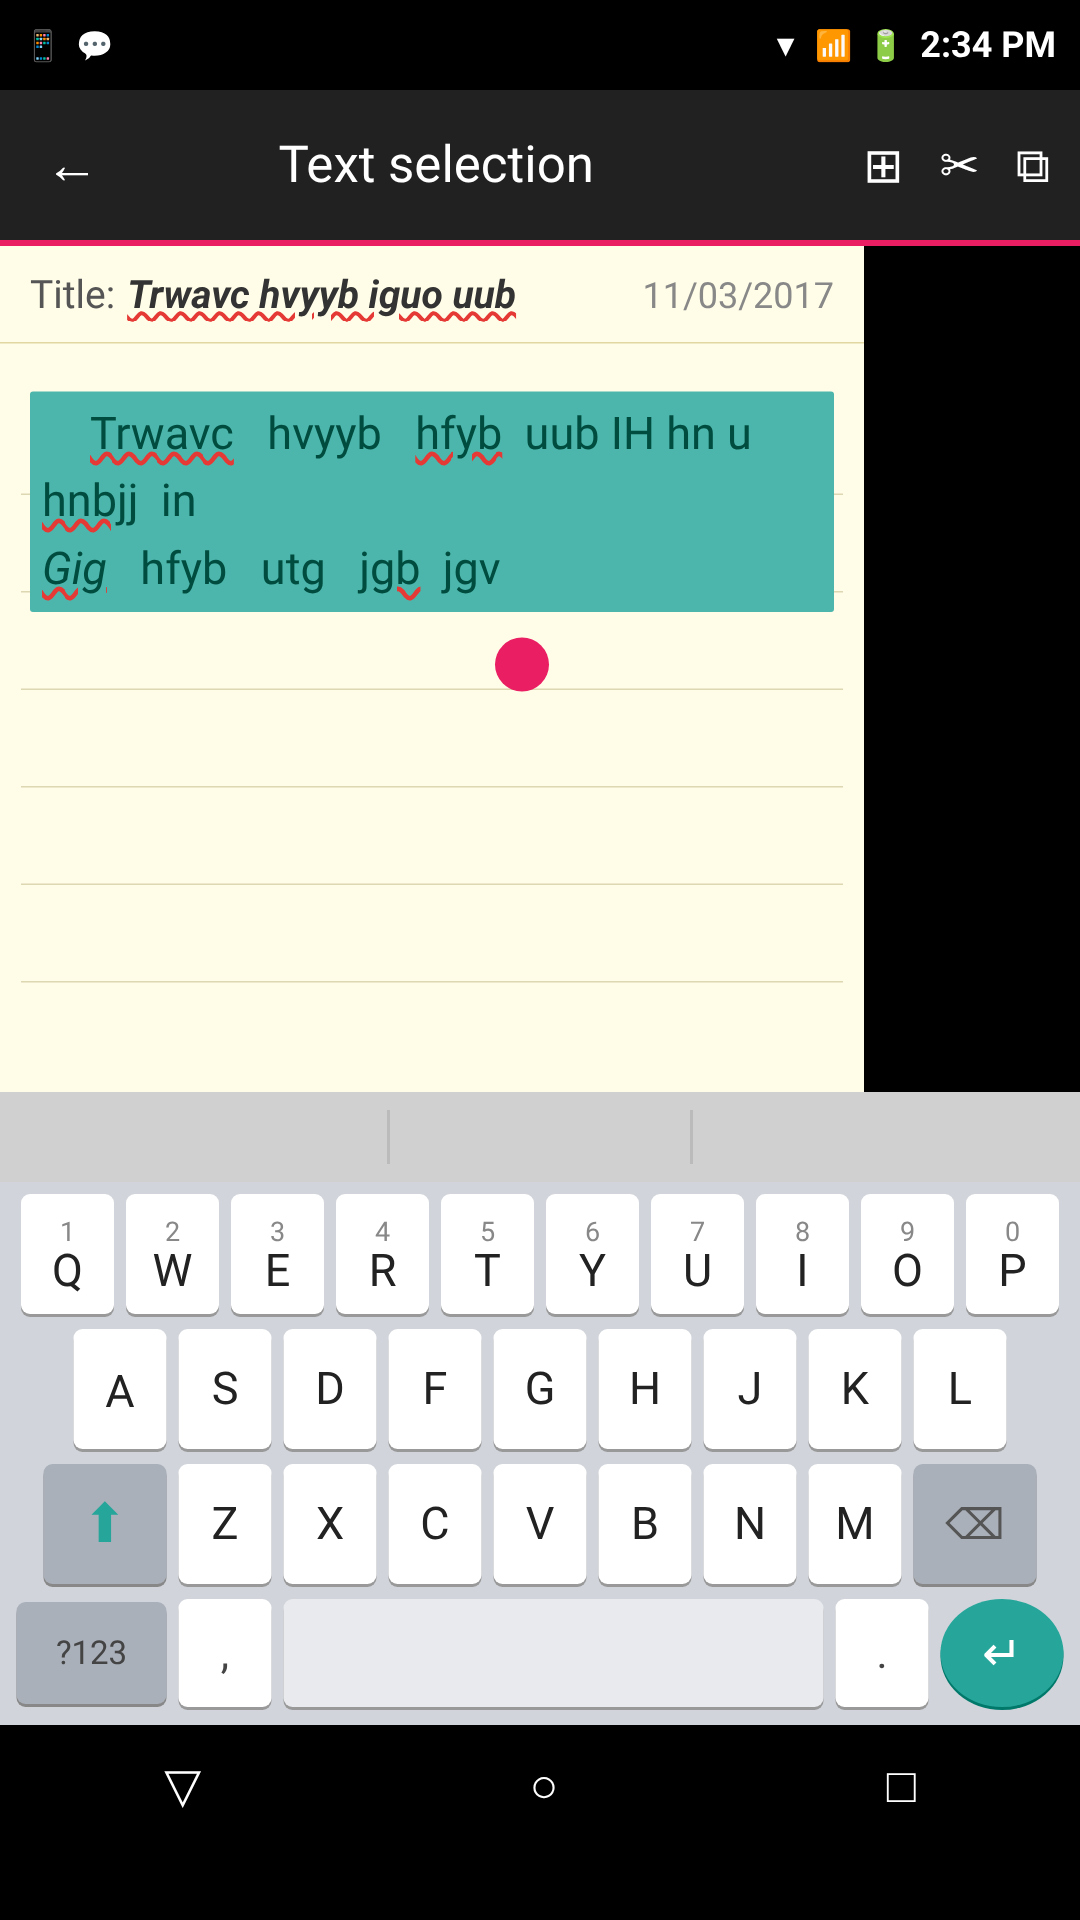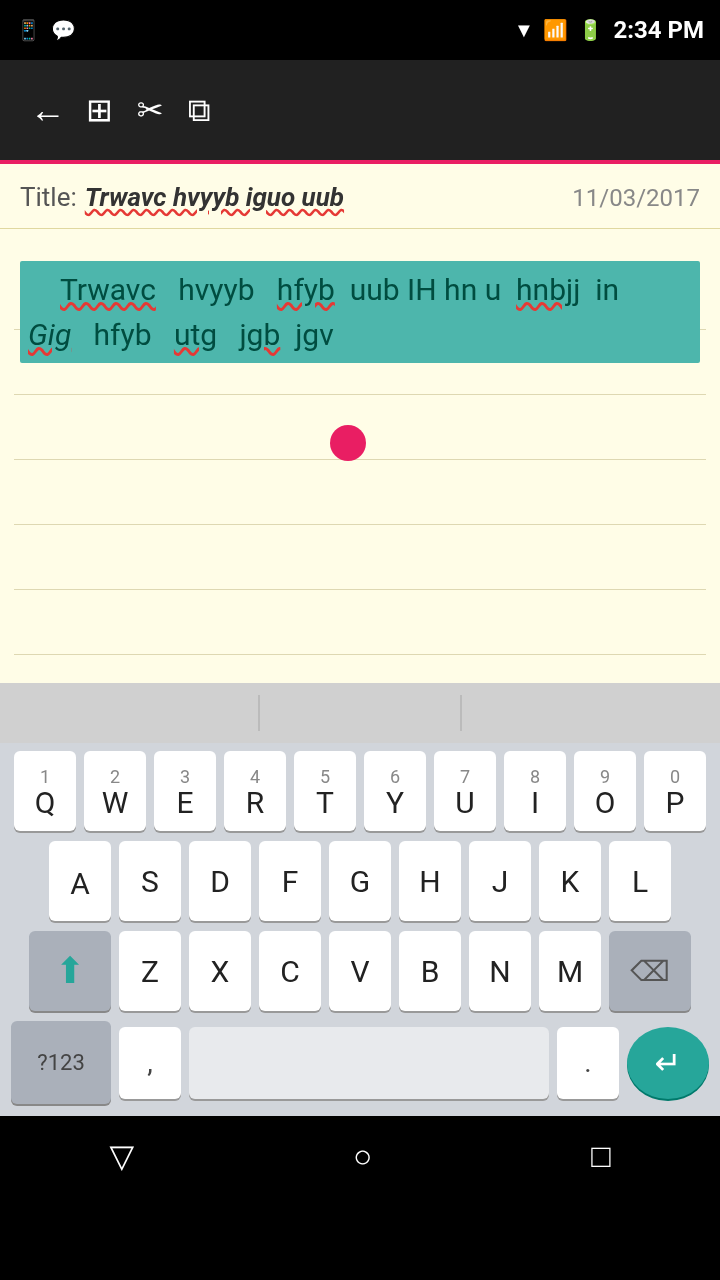--- a/index.html
+++ b/index.html
@@ -65,21 +65,21 @@
 
     
     .toolbar-underline {
       width: 720px;
       height: 4px;
       background: #e91e63;
     }
 
     
     .note-area {
-      width: 720px;
+      width: 576px;
       background: #fffde7;
       padding: 0;
       position: relative;
     }
 
     
     .note-title-row {
       display: flex;
       align-items: baseline;
       justify-content: space-between;
@@ -252,21 +252,21 @@
     .key-bottom-row {
       display: flex;
       justify-content: center;
       align-items: center;
       gap: 8px;
       margin-bottom: 6px;
     }
 
     .key-sym {
       width: 100px;
-      height: 83px;
+      height: 68px;
       font-size: 22px;
       color: #444;
     }
     .key-comma {
       width: 62px;
       height: 72px;
       font-size: 28px;
       color: #444;
     }
     .key-space {
@@ -328,20 +328,21 @@
   <div class="status-right">
     <span style="font-size:20px;">▼</span>
     <span style="font-size:20px;">📶</span>
     <span style="font-size:20px;">🔋</span>
     <span>2:34 PM</span>
   </div>
 </div>
 
 <div class="toolbar">
   <div class="toolbar-back">←</div>
+  <div class="toolbar-title">Text selection</div>
   <div class="toolbar-icons">
     <span class="toolbar-icon">⊞</span>
     <span class="toolbar-icon">✂</span>
     <span class="toolbar-icon">⧉</span>
   </div>
 </div>
 
 <div class="toolbar-underline"></div>
 
 <div class="note-area">
@@ -373,21 +374,21 @@
           <span style="text-decoration-style:wavy; text-decoration-color:#e53935;">hvyyb</span>
           &nbsp;
           <span style="text-decoration:underline; text-decoration-style:wavy; text-decoration-color:#e53935;">hfyb</span>
           &nbsp;uub IH hn u&nbsp;
           <span style="text-decoration:underline; text-decoration-style:wavy; text-decoration-color:#e53935;">hnbjj</span>
           &nbsp;in<br>
           <span style="text-decoration:underline; text-decoration-style:wavy; text-decoration-color:#e53935;font-style:italic;">Gig</span>
           &nbsp;
           <span style="text-decoration-style:wavy; text-decoration-color:#e53935;">hfyb</span>
           &nbsp;
-          <span style="text-decoration:underline; text-decoration-style:wavy; text-decoration-color:#e53935;">utg</span>
+          <span style="text-decoration-style:wavy; text-decoration-color:#e53935;">utg</span>
           &nbsp;
           <span style="text-decoration:underline; text-decoration-style:wavy; text-decoration-color:#e53935;">jgb</span>
           &nbsp;jgv
         </span>
       </div>
     </div>
 
     <div class="selection-handle"></div>
 
     <div class="blank-content"></div>

